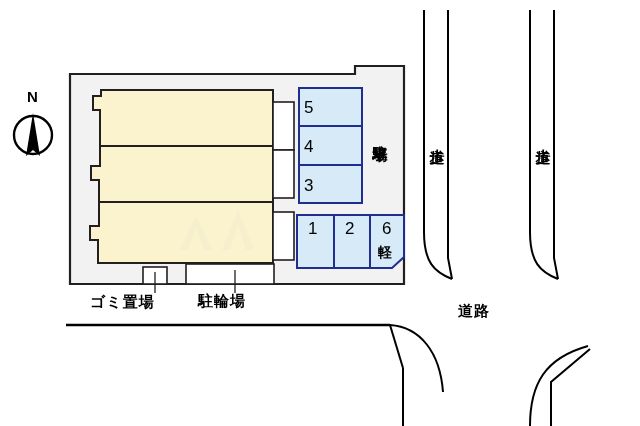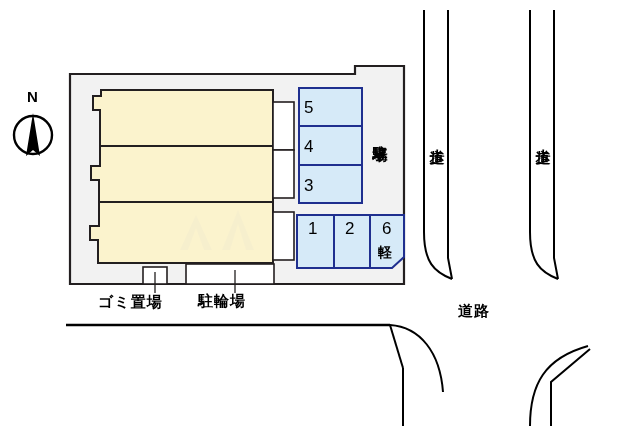--- a/index.html
+++ b/index.html
@@ -133,16 +133,16 @@
   <div class="lbl stall-num" style="left:382px; top:220px;">6</div>
   <div class="lbl kei" style="left:378px; top:245px;">軽</div>
 
   <div class="lbl lbl-vert jp-vert" style="left:373px; top:133px;">駐車場</div>
 
   <div class="lbl lbl-vert jp-vert" style="left:430px; top:137px;">歩道</div>
   <div class="lbl lbl-vert jp-vert" style="left:536px; top:137px;">歩道</div>
 
   <div class="lbl jp-horiz" style="left:458px; top:303px;text-align:right;">道路</div>
 
-  <div class="lbl jp-horiz" style="left:98px; top:294px;">ゴミ置場</div>
+  <div class="lbl jp-horiz" style="left:90px; top:294px;">ゴミ置場</div>
   <div class="lbl jp-horiz" style="left:198px; top:294px;font-family:Liberation Serif, serif;">駐輪場</div>
 
 </div>
 
 </body></html>

